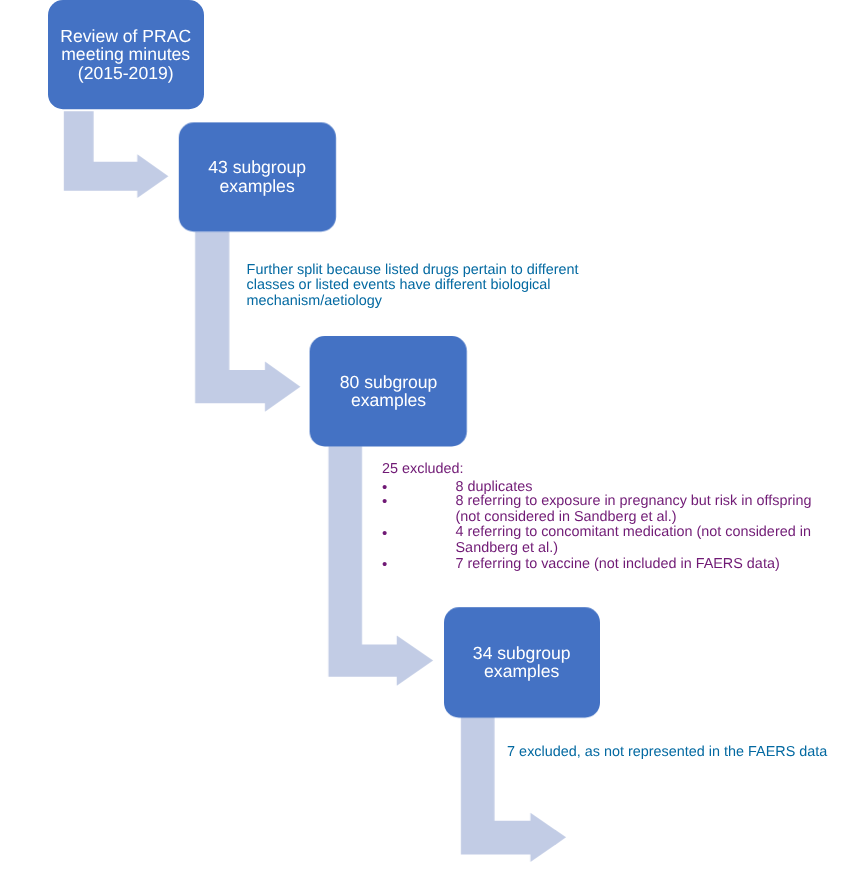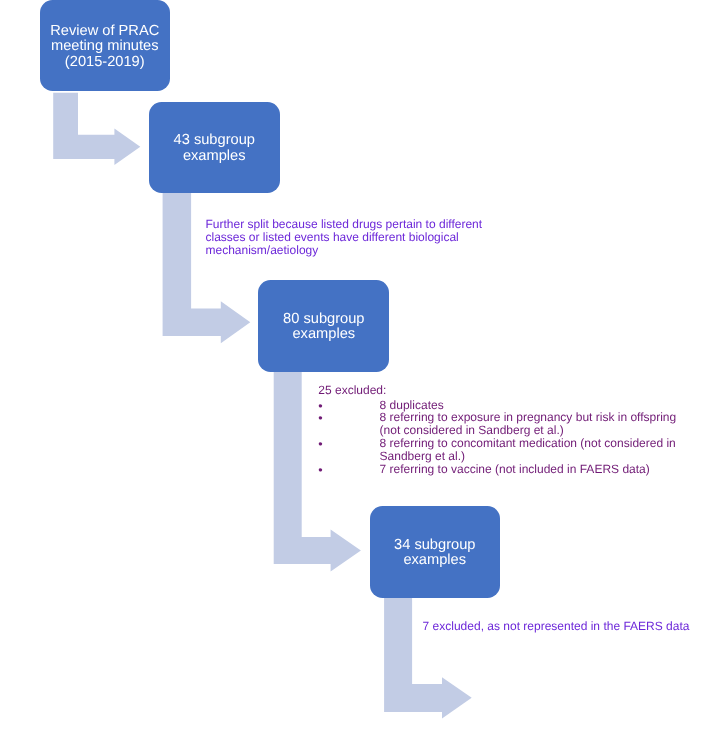--- a/index.html
+++ b/index.html
@@ -6,21 +6,21 @@
   body{width:708px;height:744px;background:#ffffff;
        font-family:"Liberation Sans",sans-serif;
        -webkit-font-smoothing:antialiased;text-rendering:geometricPrecision;}
   #stage{position:relative;transform:translateZ(0);width:708px;height:744px;overflow:hidden;background:#ffffff;margin-left:39px;}
 
   .node{position:absolute;transform:translateZ(0);background:#4472c4;border-radius:12.5px;color:#ffffff;
         display:flex;align-items:center;justify-content:center;text-align:center;}
   .node .lbl{transform:translateZ(0);font-size:14.65px;line-height:15.5px;white-space:pre-line;display:block;
              padding-top:2.6px;}
 
-  .note{position:absolute;transform:translateZ(0);color:#6d28d9;font-size:12px;line-height:12.8px;white-space:pre-line;}
+  .note{position:absolute;transform:translateZ(0);color:#0369a1;font-size:12px;line-height:12.8px;white-space:pre-line;}
 
   .blist{position:absolute;transform:translateZ(0);color:#701a75;font-size:12px;line-height:12.8px;}
   .blist .bhead{white-space:pre-line;margin-bottom:1.5px;}
   .brow{display:flex;}
   .brow .bul{width:17.3px;flex:none;font-size:12.6px;line-height:12.8px;position:relative;top:1.0px;}
   .brow .btxt{white-space:pre-line;padding-left:44px;}
 
   svg.arrow{position:absolute;left:0;top:0;width:708px;height:744px;pointer-events:none;}
 </style>
 </head>
@@ -67,21 +67,21 @@
       <span class="bul">•</span>
       <span class="btxt">8 duplicates</span>
     </div>
     <div class="brow">
       <span class="bul">•</span>
       <span class="btxt">8 referring to exposure in pregnancy but risk in offspring
 (not considered in Sandberg et al.)</span>
     </div>
     <div class="brow">
       <span class="bul">•</span>
-      <span class="btxt">8 referring to concomitant medication (not considered in
+      <span class="btxt">4 referring to concomitant medication (not considered in
 Sandberg et al.)</span>
     </div>
     <div class="brow">
       <span class="bul">•</span>
       <span class="btxt">7 referring to vaccine (not included in FAERS data)</span>
     </div>
   </div>
 
   <div class="note" style="left:383.6px;top:620.2px;">7 excluded, as not represented in the FAERS data</div>
 

